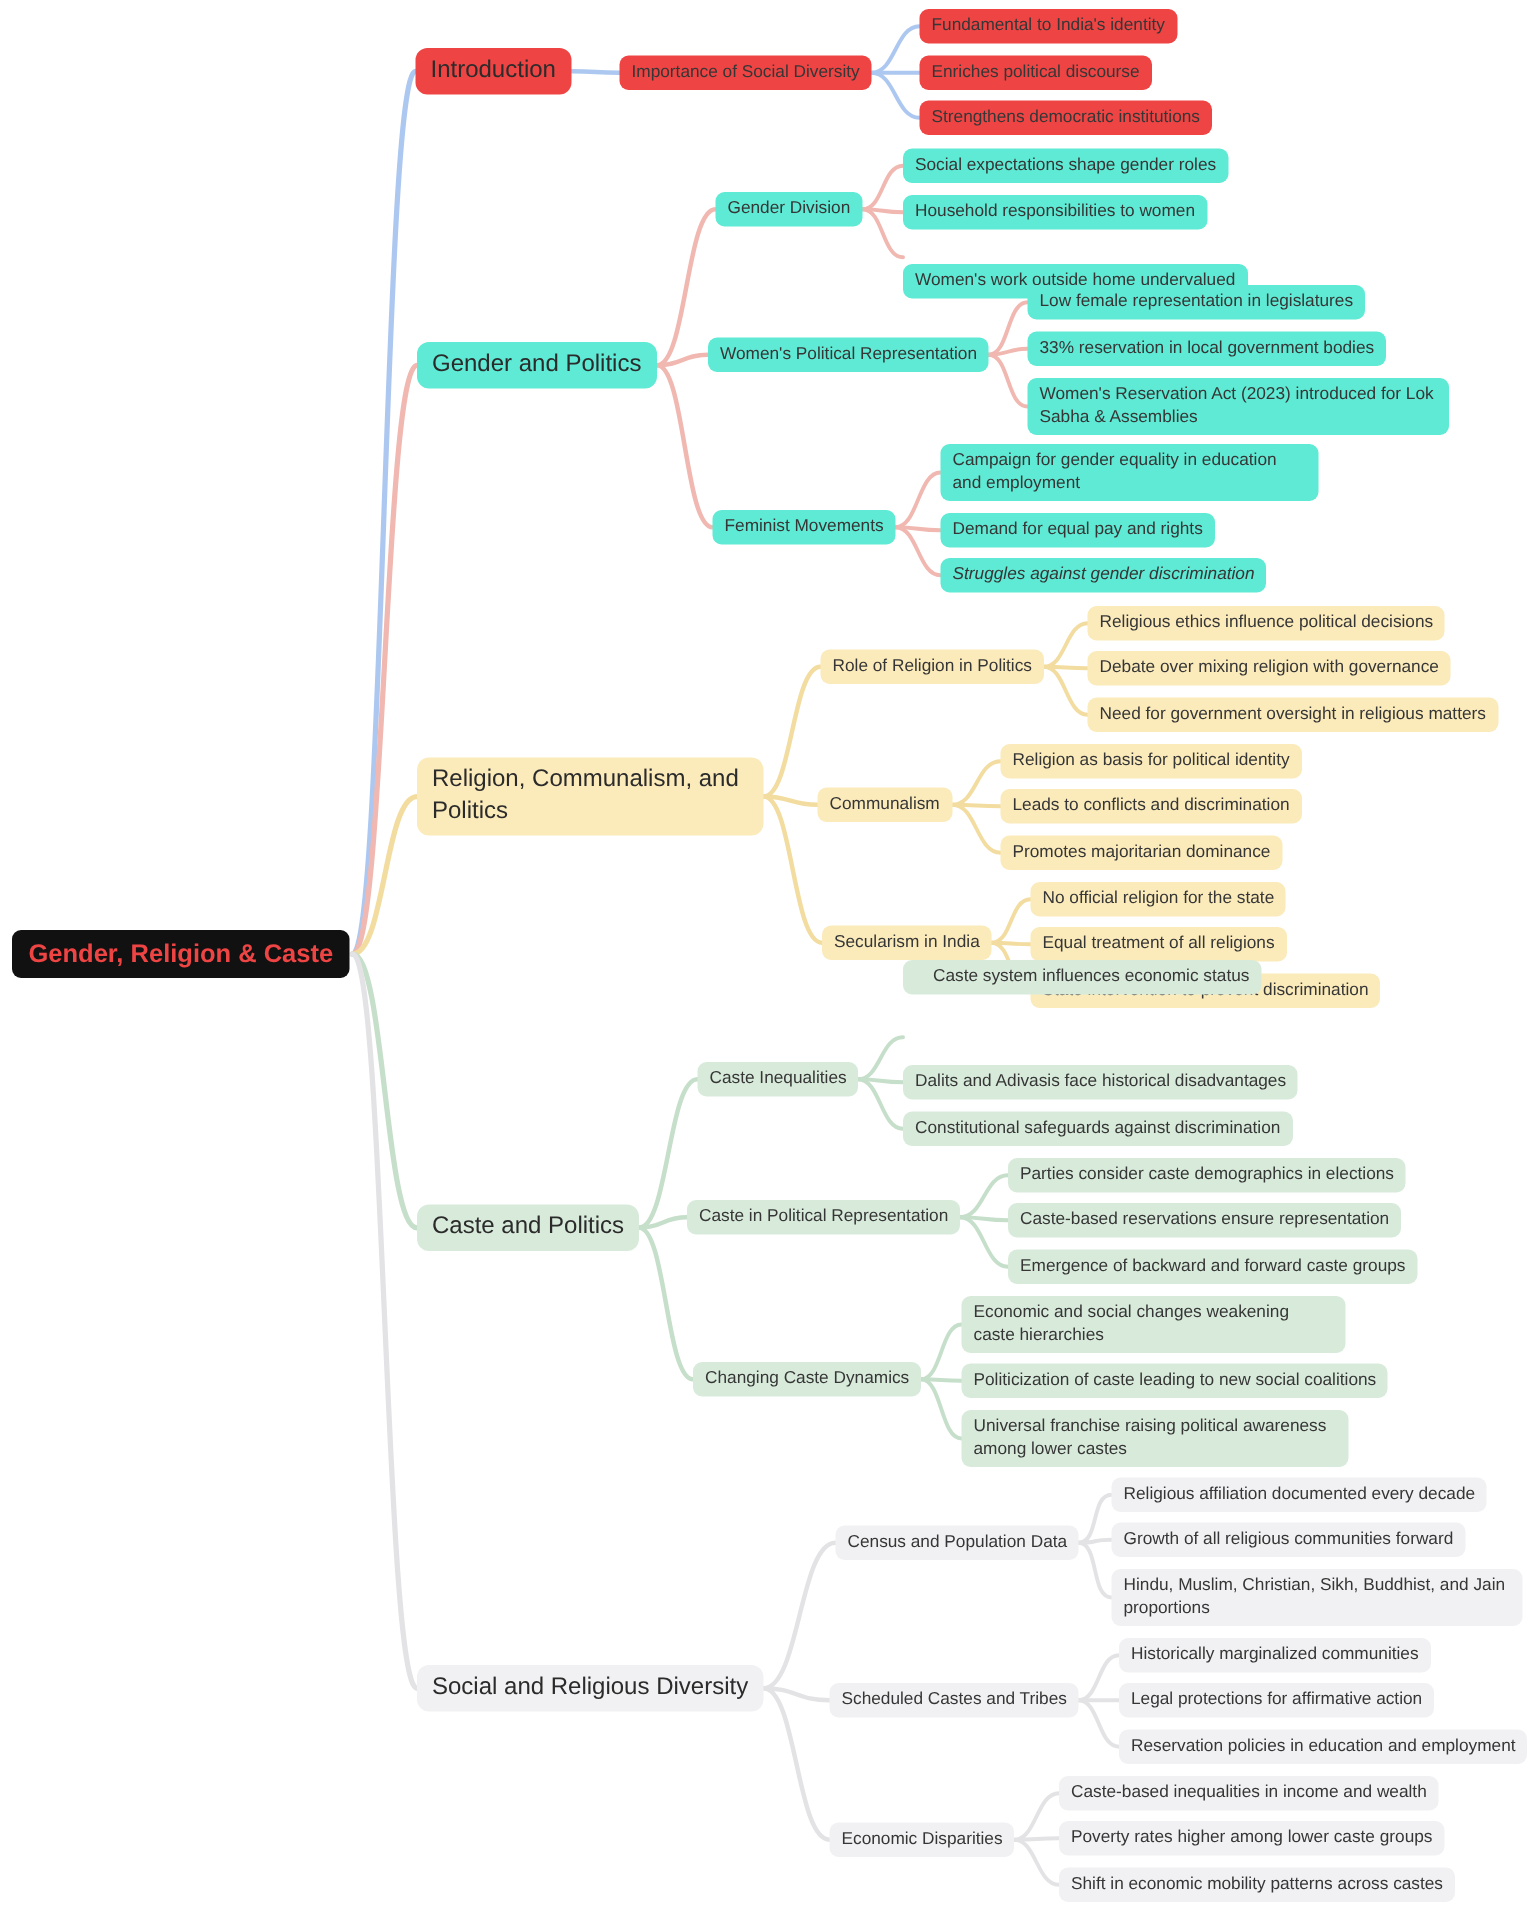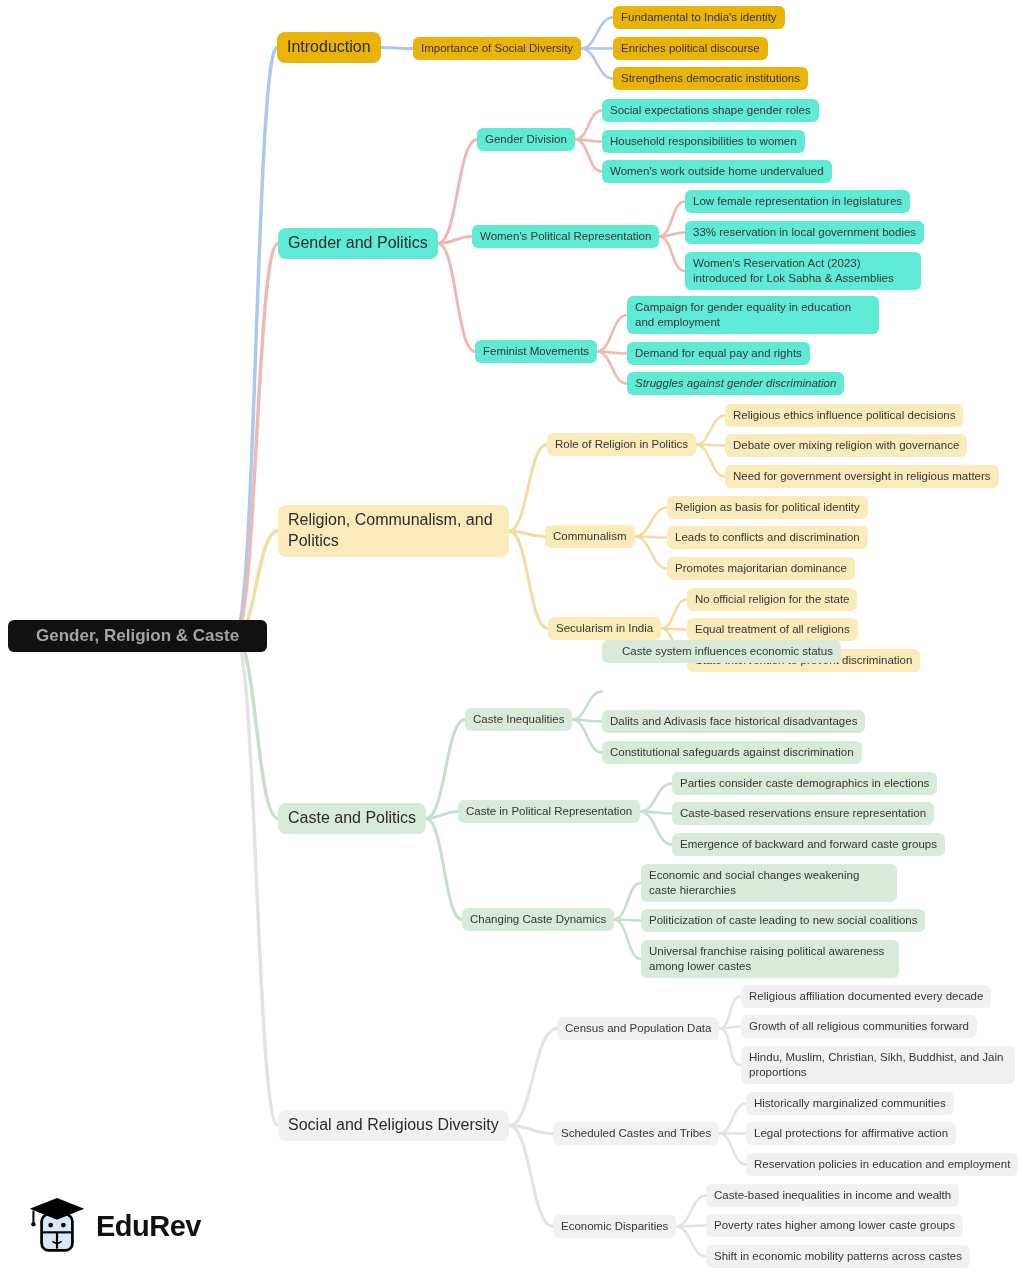--- a/index.html
+++ b/index.html
@@ -9,24 +9,24 @@
   }
   #edges{position:absolute;left:0;top:0;z-index:0;}
   .node{
     position:absolute;z-index:1;box-sizing:border-box;
     border-radius:6px;color:#363636;
     font-size:11.5px;line-height:1.3;padding:4px 8px;white-space:nowrap;
   }
   .node.wrap{white-space:normal;}
   .node.l1{font-size:16px;line-height:1.3;padding:5px 10px;border-radius:8px;color:#2b2b2b;}
   .node.root{
-    background:#111111;color:#a3a3a3;font-weight:bold;font-size:17px;
-    padding:5px 28px;border-radius:6px;left:8px;top:620px;white-space:nowrap;
+    background:#111111;color:#ef4444;font-weight:bold;font-size:17px;
+    padding:5px 11px;border-radius:6px;left:8px;top:620px;white-space:nowrap;
   }
-  .c-blue{background:#eab308;}
+  .c-blue{background:#ef4444;}
   .c-pink{background:#5eead4;}
   .c-yellow{background:#fbeaba;}
   .c-green{background:#d8ebdb;}
   .c-gray{background:#f1f1f3;}
   .logo{
     position:absolute;left:28px;top:1196px;z-index:1;
     display:flex;align-items:center;gap:10px;
   }
   .logo-text{font-size:29px;font-weight:700;color:#111111;letter-spacing:-0.5px;}
 </style>
@@ -99,25 +99,25 @@
   <div id="nodes">
       <div class="node l1 c-blue" style="left: 277px; top: 32px;">Introduction</div>
       <div class="node l2 c-blue" style="left: 413px; top: 37px;">Importance of Social Diversity</div>
       <div class="node l3 c-blue" style="left: 613px; top: 6px;">Fundamental to India's identity</div>
       <div class="node l3 c-blue" style="left: 613px; top: 37px;">Enriches political discourse</div>
       <div class="node l3 c-blue" style="left: 613px; top: 67px;">Strengthens democratic institutions</div>
       <div class="node l1 c-pink" style="left: 278px; top: 228px;">Gender and Politics</div>
       <div class="node l2 c-pink" style="left: 477px; top: 128px;">Gender Division</div>
       <div class="node l3 c-pink" style="left: 602px; top: 99px;">Social expectations shape gender roles</div>
       <div class="node l3 c-pink" style="left: 602px; top: 130px;">Household responsibilities to women</div>
-      <div class="node l3 c-pink" style="left: 602px; top: 160px;">Women's work outside home undervalued</div>
+      <div class="node l3 c-pink" style="left: 602px; top: 176px;">Women's work outside home undervalued</div>
       <div class="node l2 c-pink" style="left: 472px; top: 225px;">Women's Political Representation</div>
       <div class="node l3 c-pink" style="left: 685px; top: 190px;">Low female representation in legislatures</div>
       <div class="node l3 c-pink" style="left: 685px; top: 221px;">33% reservation in local government bodies</div>
-      <div class="node l3 c-pink wrap" style="left: 685px; top: 252px; width: 236px;">Women's Reservation Act (2023) introduced for Lok Sabha &amp; Assemblies</div>
+      <div class="node l3 c-pink wrap" style="left: 685px; top: 252px; width: 281px;">Women's Reservation Act (2023) introduced for Lok Sabha &amp; Assemblies</div>
       <div class="node l2 c-pink" style="left: 475px; top: 340px;">Feminist Movements</div>
       <div class="node l3 c-pink wrap" style="left: 627px; top: 296px; width: 252px;">Campaign for gender equality in education and employment</div>
       <div class="node l3 c-pink" style="left: 627px; top: 342px;">Demand for equal pay and rights</div>
       <div class="node l3 c-pink" style="left: 627px; top: 372px; font-style: italic;">Struggles against gender discrimination</div>
       <div class="node l1 c-yellow wrap" style="left: 278px; top: 505px; width: 231px;">Religion, Communalism, and Politics</div>
       <div class="node l2 c-yellow" style="left: 547px; top: 433px;">Role of Religion in Politics</div>
       <div class="node l3 c-yellow" style="left: 725px; top: 404px;">Religious ethics influence political decisions</div>
       <div class="node l3 c-yellow" style="left: 725px; top: 434px;">Debate over mixing religion with governance</div>
       <div class="node l3 c-yellow" style="left: 725px; top: 465px;">Need for government oversight in religious matters</div>
       <div class="node l2 c-yellow" style="left: 545px; top: 525px;">Communalism</div>
@@ -149,27 +149,13 @@
       <div class="node l2 c-gray" style="left: 553px; top: 1122px;">Scheduled Castes and Tribes</div>
       <div class="node l3 c-gray" style="left: 746px; top: 1092px;">Historically marginalized communities</div>
       <div class="node l3 c-gray" style="left: 746px; top: 1122px;">Legal protections for affirmative action</div>
       <div class="node l3 c-gray" style="left: 746px; top: 1153px;">Reservation policies in education and employment</div>
       <div class="node l2 c-gray" style="left: 553px; top: 1215px;">Economic Disparities</div>
       <div class="node l3 c-gray" style="left: 706px; top: 1184px;">Caste-based inequalities in income and wealth</div>
       <div class="node l3 c-gray" style="left: 706px; top: 1214px;">Poverty rates higher among lower caste groups</div>
       <div class="node l3 c-gray" style="left: 706px; top: 1245px;">Shift in economic mobility patterns across castes</div>
     </div>
 
-  <div class="logo">
-    <svg width="58" height="60" viewBox="0 0 64 66">
-      <rect x="15" y="20" width="34" height="40" rx="8" fill="#d9e8f8" stroke="#000000" stroke-width="3"></rect>
-      <line x1="15" y1="40" x2="49" y2="40" stroke="#000000" stroke-width="2.4"></line>
-      <line x1="32" y1="40" x2="32" y2="58" stroke="#000000" stroke-width="2.4"></line>
-      <circle cx="25" cy="32" r="2.6" fill="#000000"></circle>
-      <circle cx="39" cy="32" r="2.6" fill="#000000"></circle>
-      <path d="M27,50 Q32,54 37,50" fill="none" stroke="#000000" stroke-width="2"></path>
-      <polygon points="32,2 62,14 32,26 2,14" fill="#000000"></polygon>
-      <path d="M6,16 L6,29" stroke="#000000" stroke-width="2.2" fill="none"></path>
-      <circle cx="6" cy="31" r="2.4" fill="#000000"></circle>
-    </svg>
-    <span class="logo-text">EduRev</span>
-  </div>
 </div>
 
 </body></html>

